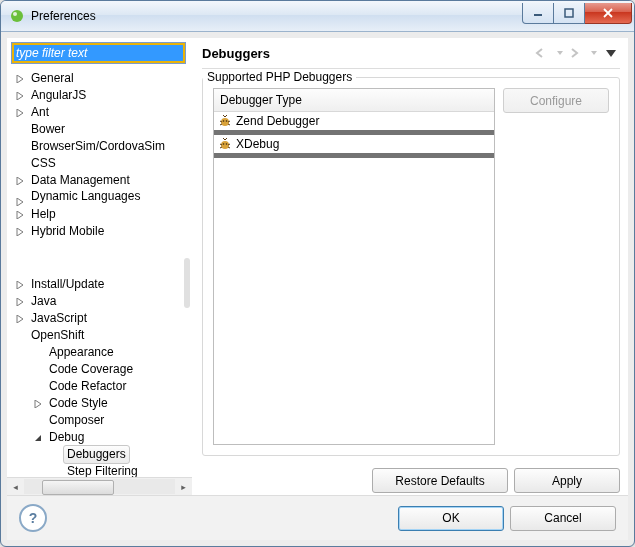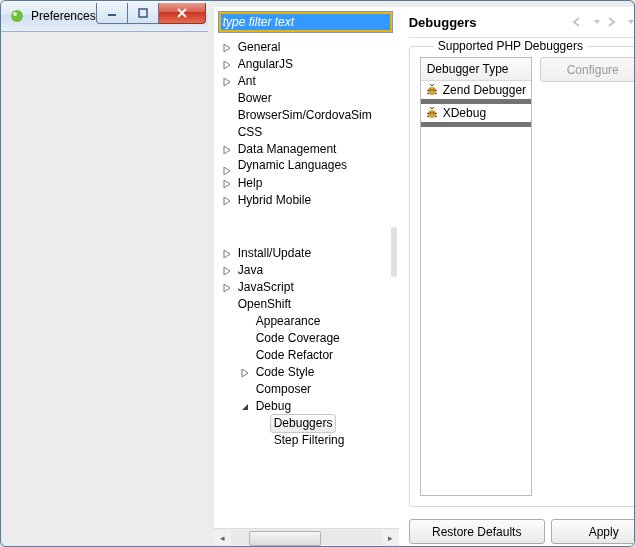--- a/index.html
+++ b/index.html
@@ -14,21 +14,21 @@
   }
   .window {
     width: 635px;
     height: 547px;
     background: #ececec;
     border: 1px solid #5a7a9c;
     border-radius: 6px;
     box-shadow: 0 0 8px rgba(0,0,0,0.4);
     box-sizing: border-box;
     display: flex;
-    flex-direction: row;
+    flex-direction: column;
     overflow: hidden;
   }
   
   .titlebar {
     height: 30px;
     background: linear-gradient(to bottom, #f3f7fc 0%, #dde8f4 45%, #cfdef0 46%, #e7eff8 100%);
     border-bottom: 1px solid #9bb3cc;
     display: flex;
     align-items: center;
     padding: 0 0 0 8px;
@@ -218,21 +218,21 @@
     position: relative;
     flex:1;
     min-height:0;
     display:flex;
     gap:8px;
     margin-bottom:6px;
   }
   .group-box .legend {
     position:absolute;
     top:-8px;
-    left:24px;
+    left:0;
     background:#fff;
     padding:0 4px;
     font-size:12px;
     color:#000;
   }
   .debugger-list {
     flex:1;
     border:1px solid #bdbdbd;
     background:#fff;
     display:flex;

